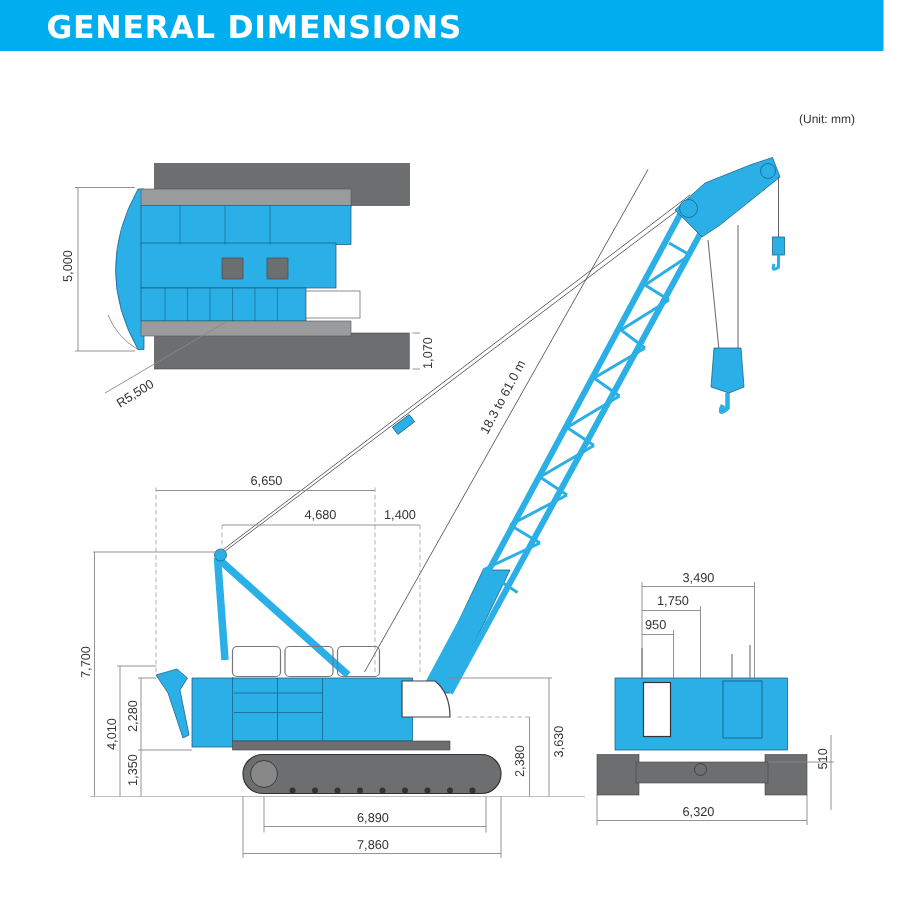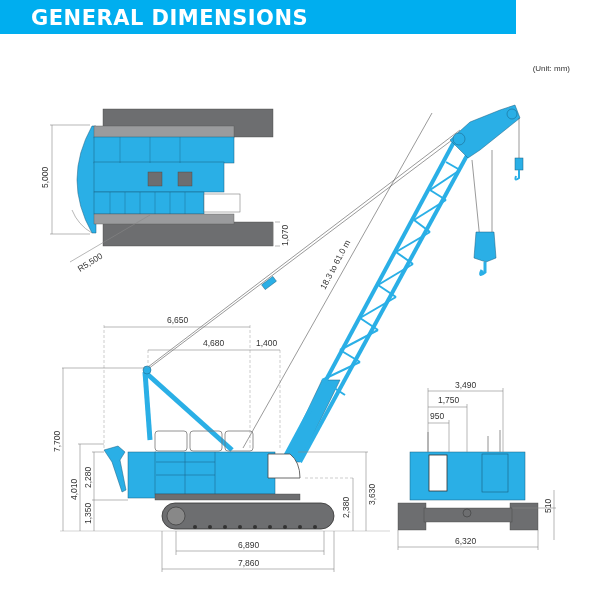--- a/index.html
+++ b/index.html
@@ -1,19 +1,19 @@
 <!DOCTYPE html>
 <html><head>
 <meta charset="utf-8">
 <style>
   html, body { margin: 0; padding: 0; background: #ffffff; }
   body { width: 600px; height: 600px; position: relative; overflow: hidden; font-family: "Liberation Sans", sans-serif; }
-  .header { position: absolute; left: 0; top: 0; width: 516px; height: 34px; background: #00aeef; text-align: right; }
+  .header { position: absolute; left: 0; top: 0; width: 589px; height: 34px; background: #00aeef; text-align: right; }
   .header-title { position: absolute; left: 31px; top: 6px; color: #ffffff; font-family: "DejaVu Sans", sans-serif; font-weight: bold; font-size: 21px; letter-spacing: 0.5px; }
-  .unit { position: absolute; right: 30px; top: 64px; font-size: 8px; color: #333; }
+  .unit { position: absolute; right: 30px; top: 75px; font-size: 8px; color: #333; }
   svg { position: absolute; left: 0; top: 0; }
   .dim text { font-family: "Liberation Sans", sans-serif; font-size: 8.5px; fill: #333; }
   .dimline { stroke: #888; stroke-width: 0.6; fill: none; }
   .ext { stroke: #999; stroke-width: 0.5; fill: none; stroke-dasharray: 3 2; }
   .blue { fill: #2aafe6; stroke: #1a5f80; stroke-width: 0.5; }
   .bluestroke { stroke: #2aafe6; fill: none; }
   .gray { fill: #6d6e70; stroke: #444; stroke-width: 0.4; }
   .lightgray { fill: #9a9b9d; stroke: #555; stroke-width: 0.4; }
   .rope { stroke: #555; stroke-width: 0.6; fill: none; }
 </style>

